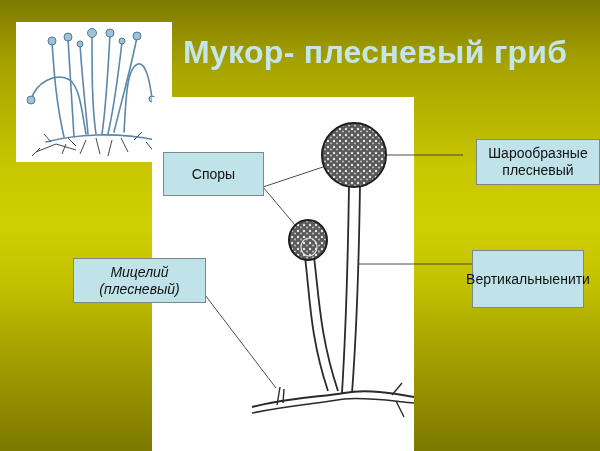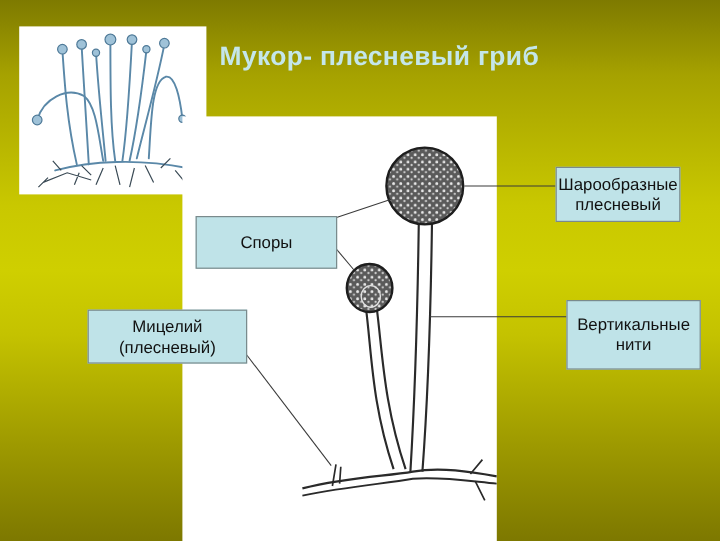--- a/index.html
+++ b/index.html
@@ -2,21 +2,21 @@
 <html><head>
 <meta charset="utf-8">
 <style>
   html, body { margin:0; padding:0; }
   body { width:600px; height:451px; overflow:hidden; position:relative;
     font-family:"Liberation Sans", sans-serif;
     background: linear-gradient(to bottom, #7e7a00 0%, #a6a200 14%, #c9c800 38%, #cfcf00 50%, #c4c200 62%, #9e9a00 82%, #7d7800 100%); }
   .slide { position:absolute; left:0; top:0; width:600px; height:451px; }
   .thumb { position:absolute; left:16px; top:22px; width:156px; height:140px; background:#ffffff; }
   .thumb svg { position:absolute; left:0; top:0; }
-  .title { position:absolute; left:183px; top:34px; font-size:22px; font-weight:bold; color:#c4e6ea; letter-spacing:0.3px; white-space:nowrap; }
+  .title { position:absolute; left:183px; top:34px; font-size:32px; font-weight:bold; color:#c4e6ea; letter-spacing:0.3px; white-space:nowrap; }
   .panel { position:absolute; left:152px; top:97px; width:262px; height:354px; background:#ffffff; }
   .panel svg { position:absolute; left:0; top:0; }
   .leaders { position:absolute; left:0; top:0; pointer-events:none; }
   .label { position:absolute; background:#bfe3e8; border:1px solid #7a8a8c; color:#111; font-size:14px; line-height:17px; text-align:center; display:flex; align-items:center; justify-content:center; box-sizing:border-box; }
   .label span { display:block; }
 </style>
 </head>
 <body>
 
 <div class="slide">
@@ -84,32 +84,32 @@
   <svg class="leaders" width="600" height="451" viewBox="0 0 600 451">
     <g stroke="#3a3a3a" stroke-width="0.9" fill="none">
       <line x1="263" y1="187" x2="326" y2="166"></line>
       <line x1="263" y1="187" x2="295" y2="225"></line>
       <line x1="387" y1="155" x2="463" y2="155"></line>
       <line x1="358" y1="264" x2="473" y2="264"></line>
       <line x1="205" y1="295" x2="276" y2="388"></line>
     </g>
   </svg>
 
-  <div class="label" style="left:163px;top:180px;width:118px;height:44px;">
+  <div class="label" style="left:163px;top:152px;width:101px;height:44px;">
     <span>Споры</span>
   </div>
 
-  <div class="label" style="left:463px;top:139px;width:104px;height:46px;flex-direction:column;">
+  <div class="label" style="left:476px;top:139px;width:124px;height:46px;flex-direction:column;">
     <span>Шарообразные</span>
     <span>плесневый</span>
   </div>
 
-  <div class="label" style="left:73px;top:258px;width:133px;height:45px;flex-direction:column;">
+  <div class="label" style="left:73px;top:258px;width:133px;height:45px;flex-direction:column;font-style:italic;">
     <span>Мицелий</span>
     <span>(плесневый)</span>
   </div>
 
-  <div class="label" style="left:472px;top:250px;width:112px;height:58px;flex-direction:column;">
+  <div class="label" style="left:472px;top:250px;width:112px;height:58px;flex-direction:row;">
     <span>Вертикальные</span>
     <span>нити</span>
   </div>
 
 </div>
 
 </body></html>

